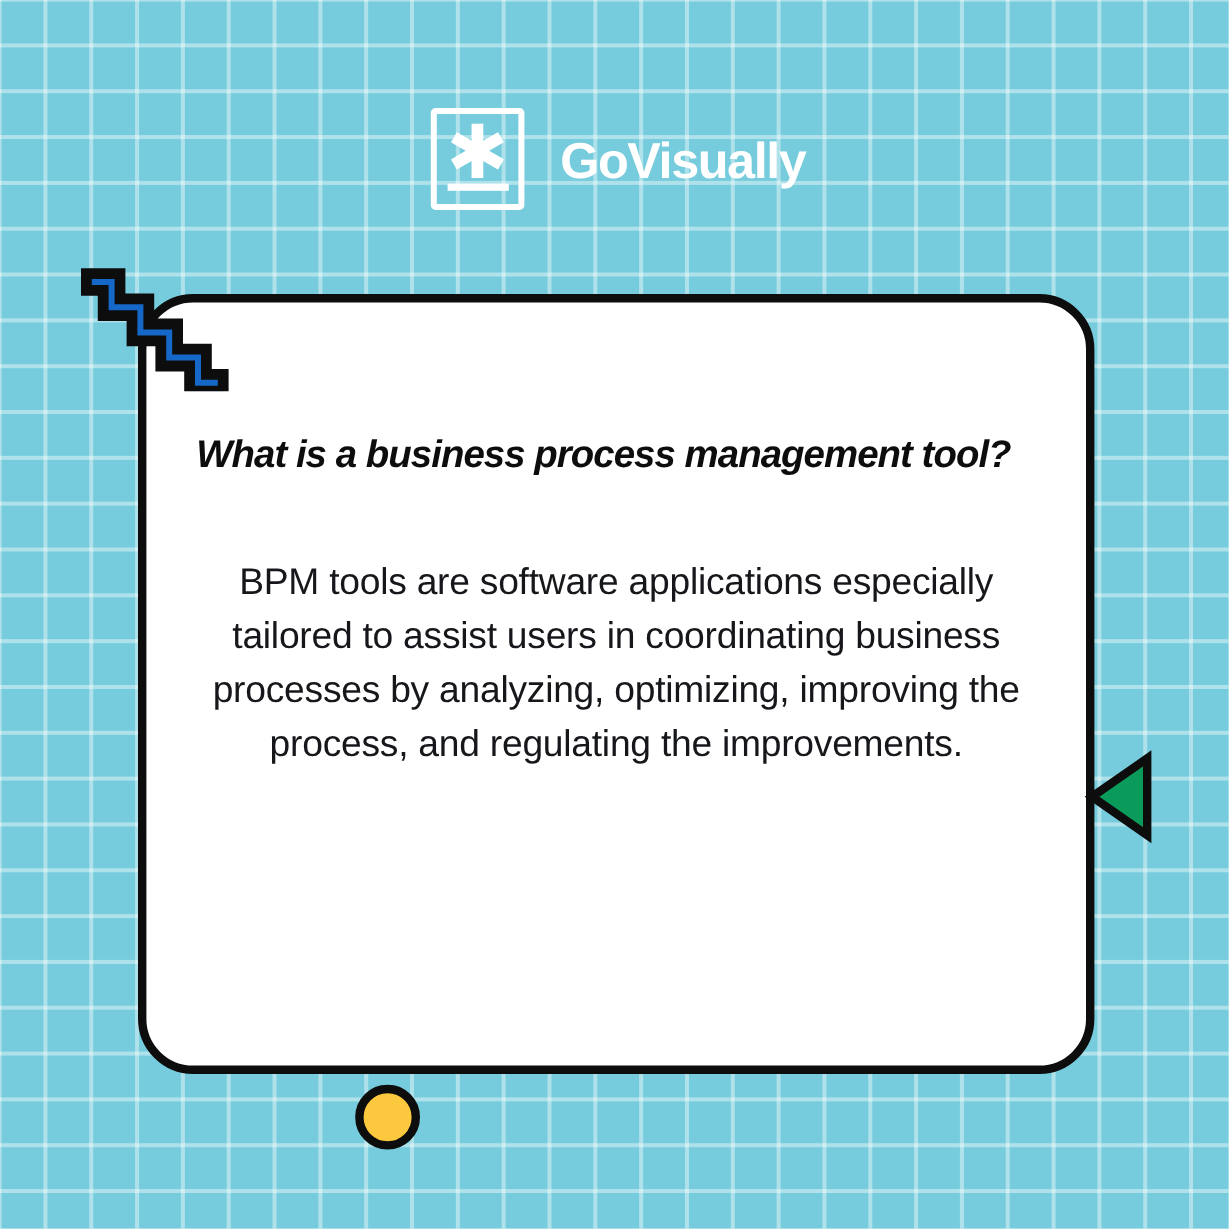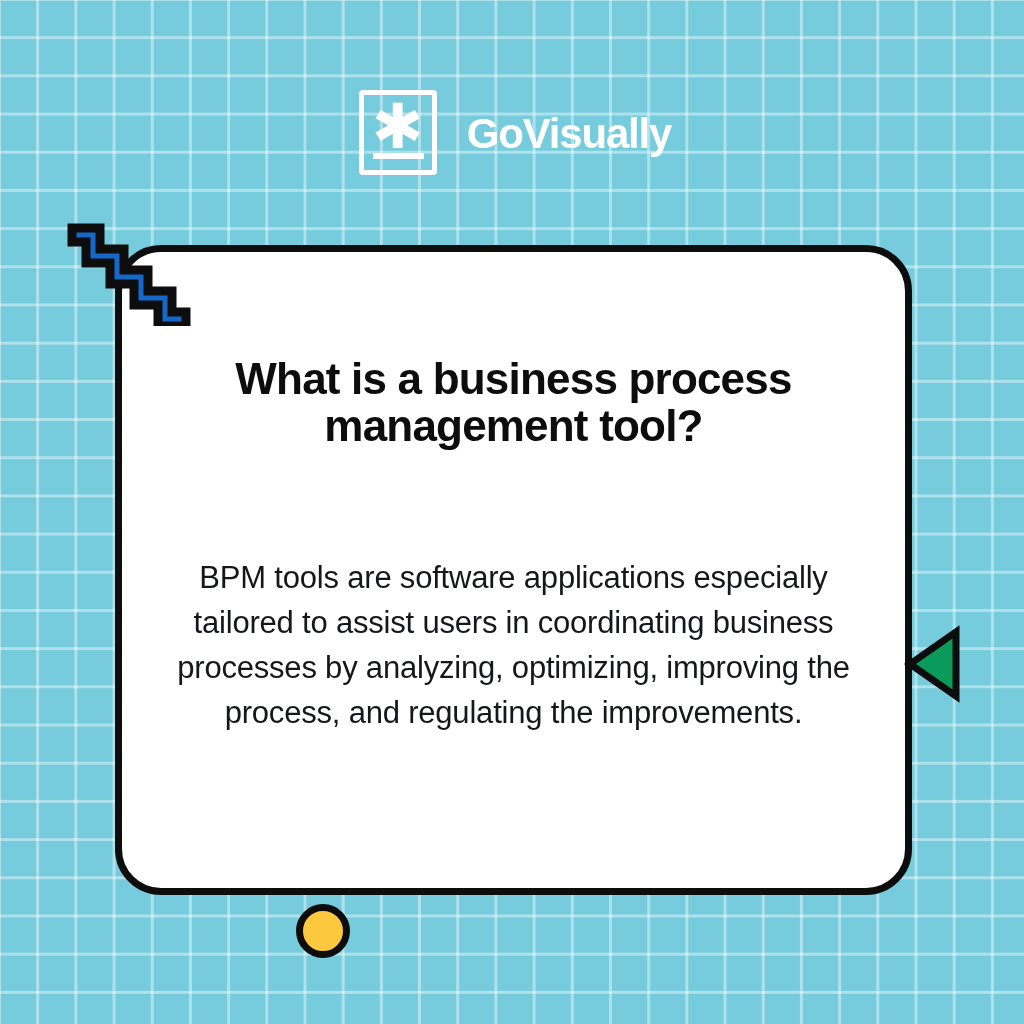--- a/index.html
+++ b/index.html
@@ -101,30 +101,30 @@
     width: 100%;
     height: 100%;
     display: flex;
     flex-direction: column;
     align-items: center;
     justify-content: flex-start;
   }
   #card-heading {
     margin-top: 103px;
     width: 700px;
-    text-align: center;
     color: #0d0d0d;
-    font-size: 44px;
+    font-size: 32px;
     font-weight: 700;
     line-height: 47px;
     letter-spacing: -0.8px;
     font-family: "Liberation Sans", sans-serif;
+    font-style: italic;
   }
   #card-body {
-    margin-top: 106px;
+    margin-top: 60px;
     width: 720px;
     text-align: center;
     color: #15171a;
     font-size: 31px;
     font-weight: 400;
     line-height: 45px;
     letter-spacing: -0.2px;
     font-family: "Liberation Sans", sans-serif;
   }
 

